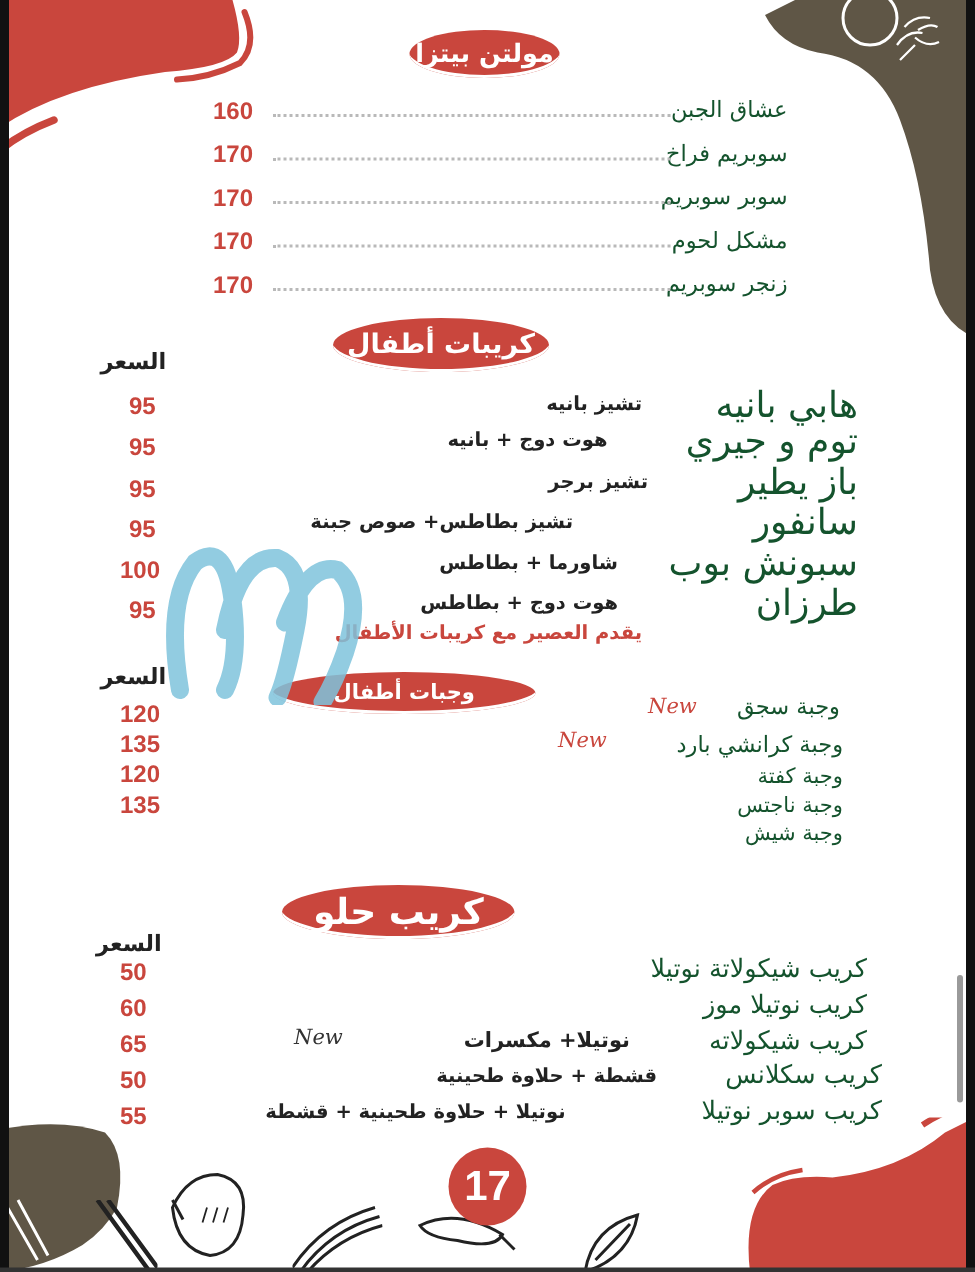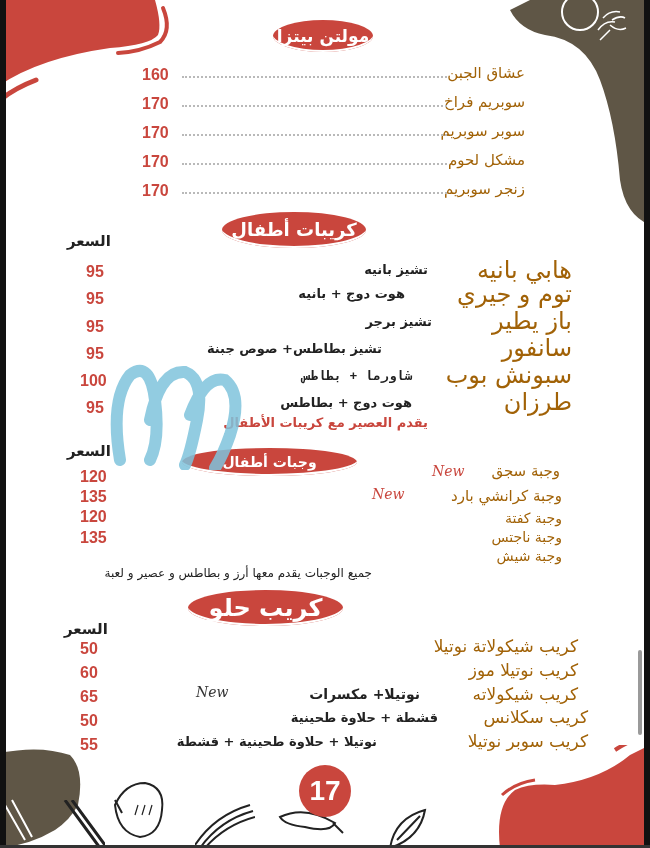--- a/index.html
+++ b/index.html
@@ -17,21 +17,21 @@
     .deco { position:absolute; }
     .pill {
       position:absolute; background:#c9463d; color:#fff; font-weight:bold;
       border-radius:50%; text-align:center; direction:rtl;
       box-shadow: 0 -3px 0 -1px #fff inset;
     }
     .pill span { display:inline-block; }
 
     .row { position:absolute; direction:rtl; white-space:nowrap; }
     .price { position:absolute; color:#c9463d; font-weight:bold; font-family:"Liberation Sans", sans-serif; }
-    .gold { color:#a16207; }
+    .gold { color:#14532d; }
     .dark { color:#222; font-weight:bold; }
     .dots { position:absolute; border-bottom:2px dotted #b9b9b9; height:0; }
     .hdr-price { position:absolute; font-weight:bold; color:#222; font-size:15px; direction:rtl; }
     .note { position:absolute; direction:rtl; white-space:nowrap; }
     .new-tag { position:absolute; font-family:"DejaVu Serif", serif; font-style:italic; color:#333; font-size:14px; }
     .watermark { position:absolute; pointer-events:none; }
     .pagenum {
       position:absolute; left:299px; top:765px; width:52px; height:52px; border-radius:50%;
       background:#c9463d; color:#fff; font-weight:bold; font-size:28px; text-align:center; line-height:52px;
       font-family:"Liberation Sans", sans-serif;
@@ -138,21 +138,21 @@
       <span class="row dark" style="right:218px;top:314px;font-size:13px;">تشيز برجر</span>
       <span class="price" style="left:86px;top:318px;font-size:16px;">95</span>
     </div>
     <div>
       <span class="row gold" style="right:78px;top:334px;font-size:24px;">سانفور</span>
       <span class="row dark" style="right:268px;top:341px;font-size:13px;">تشيز بطاطس+ صوص جبنة</span>
       <span class="price" style="left:86px;top:345px;font-size:16px;">95</span>
     </div>
     <div>
       <span class="row gold" style="right:78px;top:361px;font-size:24px;">سبونش بوب</span>
-      <span class="row dark" style="right:238px;top:368px;font-size:13px;font-family:Liberation Mono, monospace;">شاورما + بطاطس</span>
+      <span class="row dark" style="right:238px;top:368px;font-size:13px;">شاورما + بطاطس</span>
       <span class="price" style="left:80px;top:372px;font-size:16px;">100</span>
     </div>
     <div>
       <span class="row gold" style="right:78px;top:388px;font-size:24px;">طرزان</span>
       <span class="row dark" style="right:238px;top:395px;font-size:13px;">هوت دوج + بطاطس</span>
       <span class="price" style="left:86px;top:399px;font-size:16px;">95</span>
     </div>
   </div>
   <span class="note" style="right:222px;top:415px;font-size:13px;color:#c9463d;font-weight:bold;">يقدم العصير مع كريبات الأطفال</span>
 
@@ -177,21 +177,20 @@
       <span class="price" style="left:80px;top:508px;font-size:16px;">120</span>
     </div>
     <div>
       <span class="row gold" style="right:88px;top:529px;font-size:14px;">وجبة ناجتس</span>
       <span class="price" style="left:80px;top:529px;font-size:16px;">135</span>
     </div>
     <div>
       <span class="row gold" style="right:88px;top:548px;font-size:14px;">وجبة شيش</span>
     </div>
   </div>
-  <span class="note" style="right:278px;top:566px;font-size:12px;color:#222;">جميع الوجبات يقدم معها أرز و بطاطس و عصير و لعبة</span>
 
   <div class="pill" style="left:188px;top:590px;width:155px;height:36px;line-height:36px;font-size:24px;">
     <span>كريب حلو</span>
   </div>
   <span class="hdr-price" style="left:64px;top:620px;">السعر</span>
 
   <div>
     <div>
       <span class="row gold" style="right:72px;top:636px;font-size:17px;">كريب شيكولاتة نوتيلا</span>
       <span class="price" style="left:80px;top:640px;font-size:16px;">50</span>

